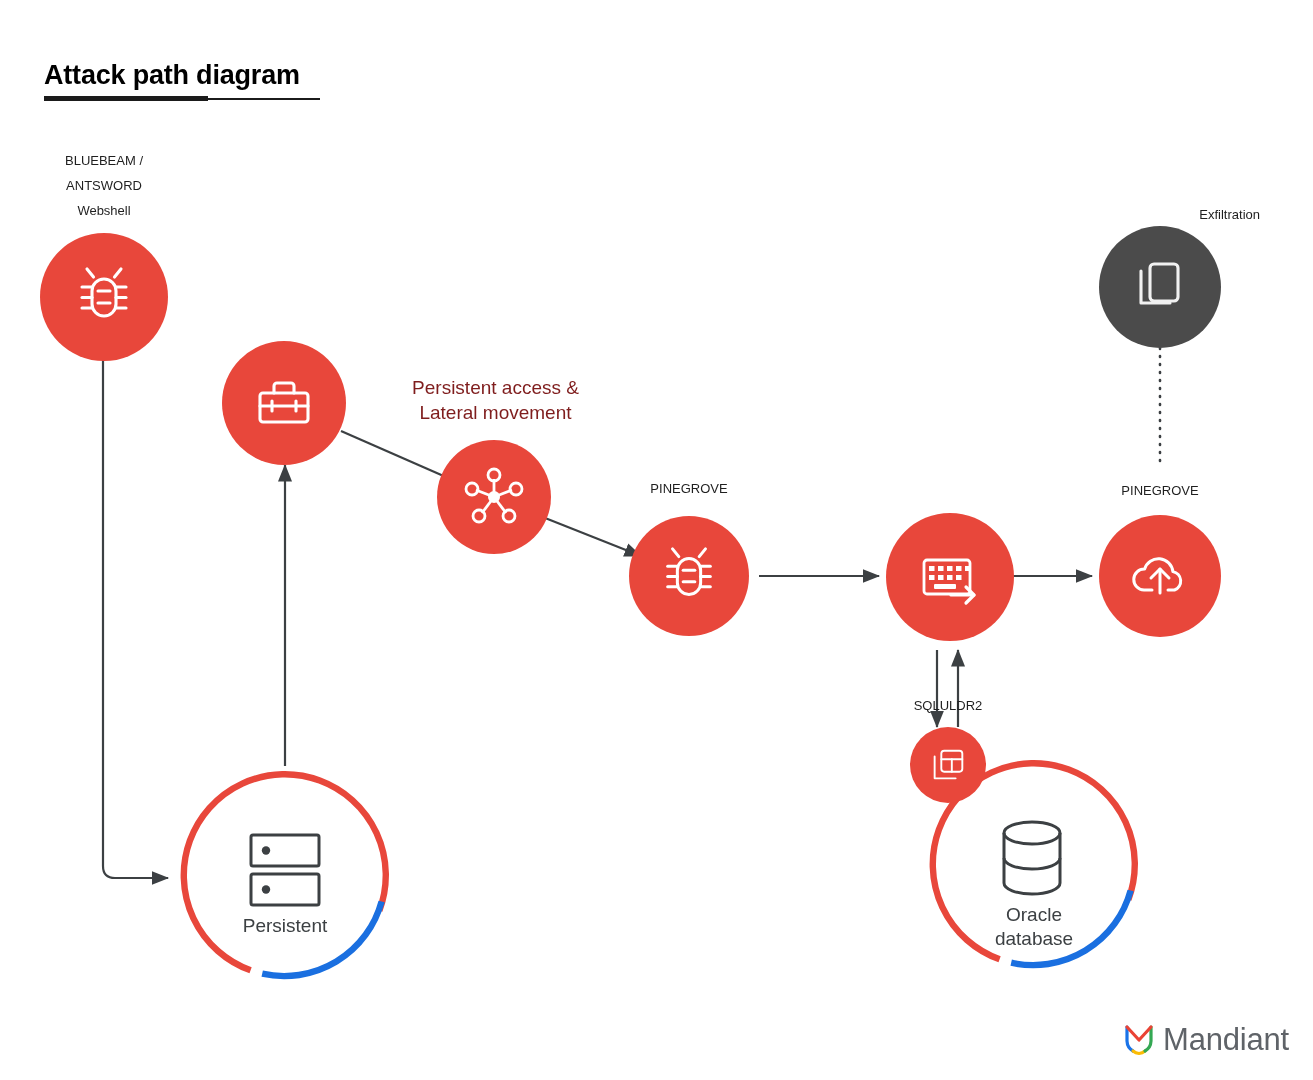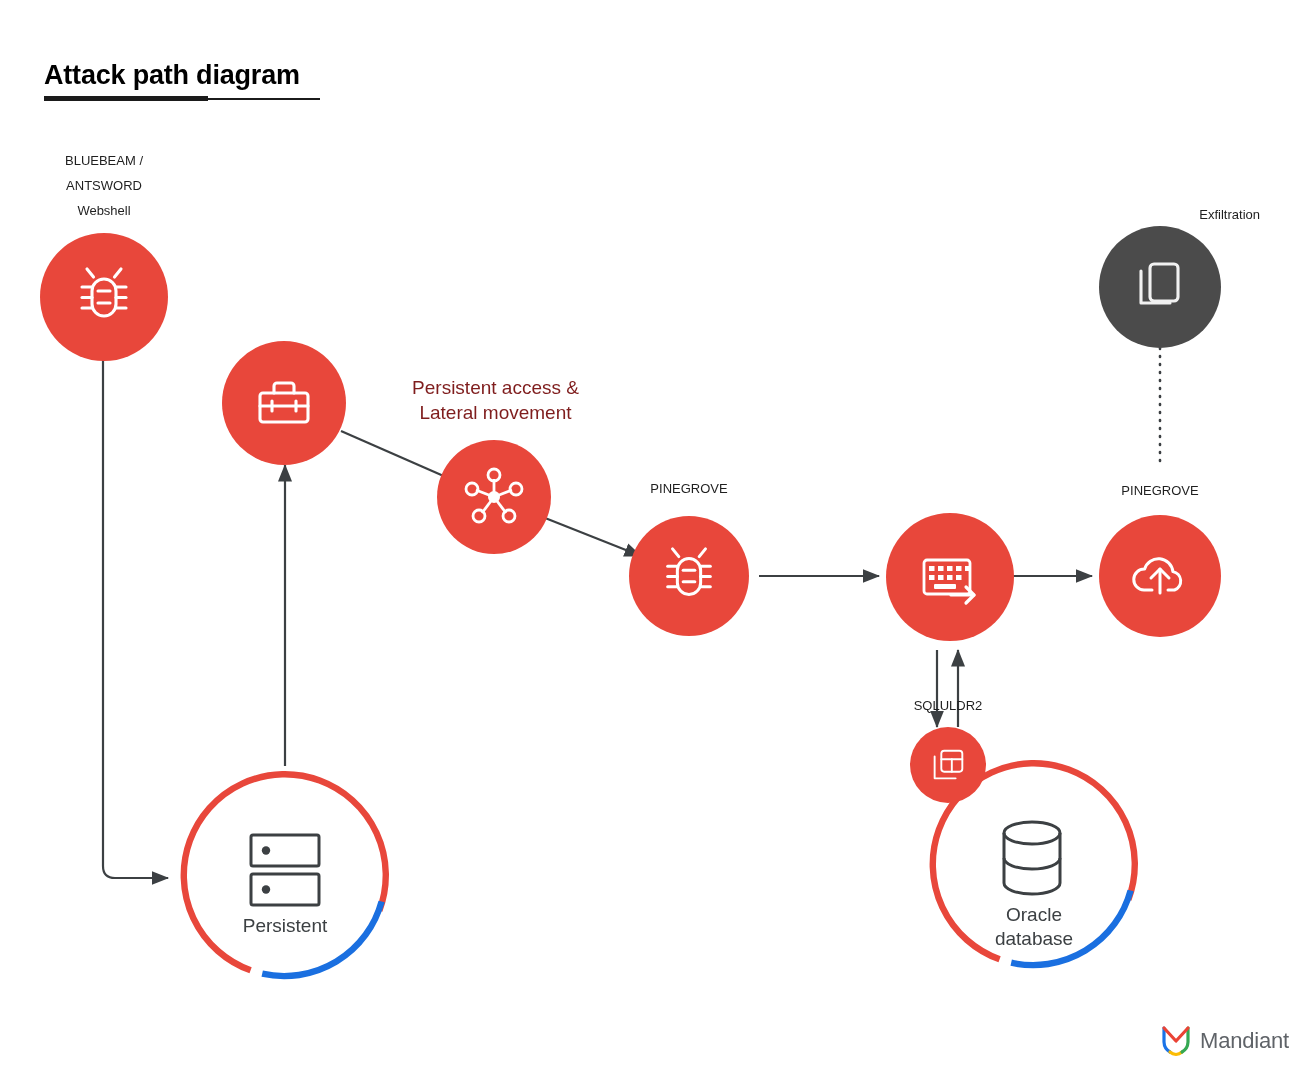--- a/index.html
+++ b/index.html
@@ -115,21 +115,21 @@
   
   #mandiant-logo {
     position: absolute;
     right: 24px;
     bottom: 22px;
     display: flex;
     align-items: center;
     gap: 9px;
   }
   #mandiant-wordmark {
-    font-size: 22px;
+    font-size: 31px;
     color: #5f6368;
     letter-spacing: -0.2px;
   }
 </style>
 </head>
 <body>
 
 <div id="title-block">
   <h1 id="page-title">Attack path diagram</h1>
   <div id="title-rule">

